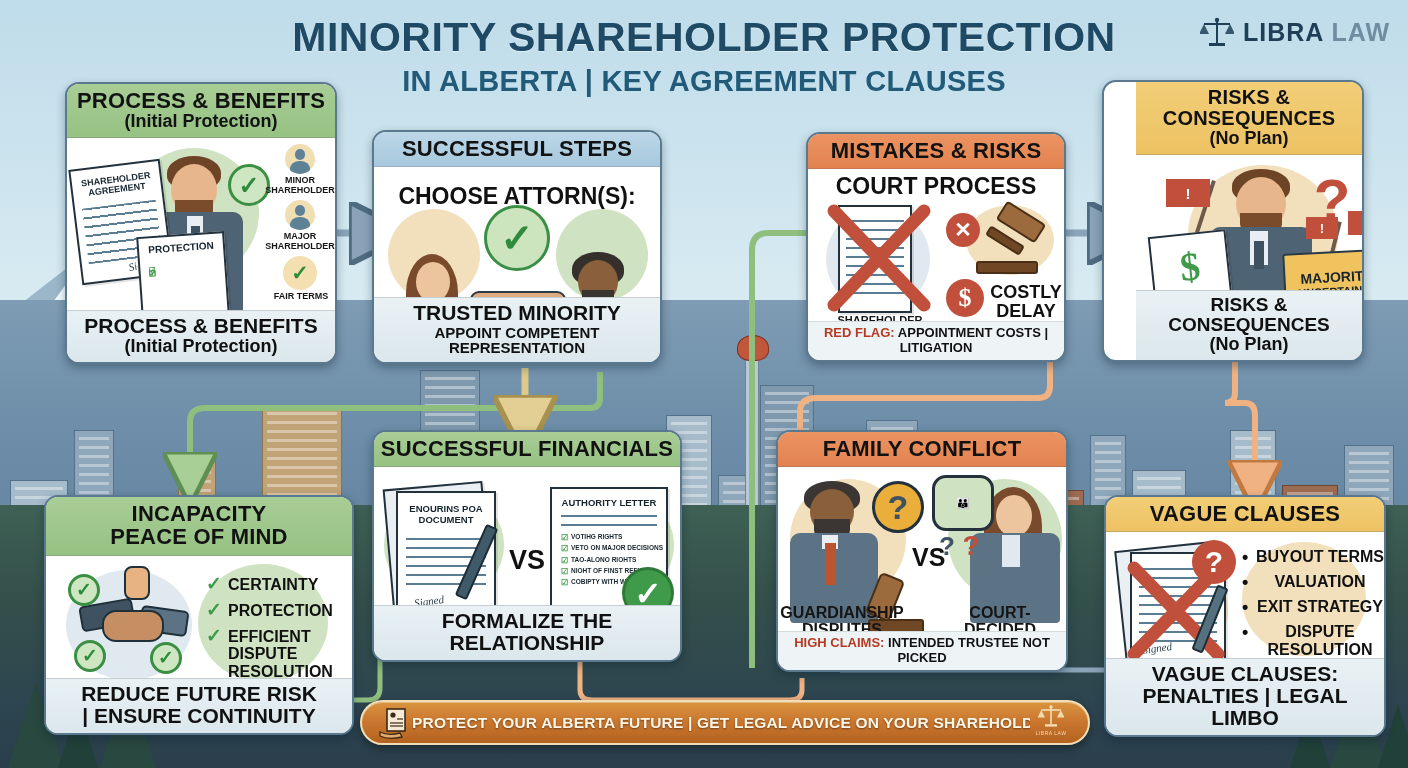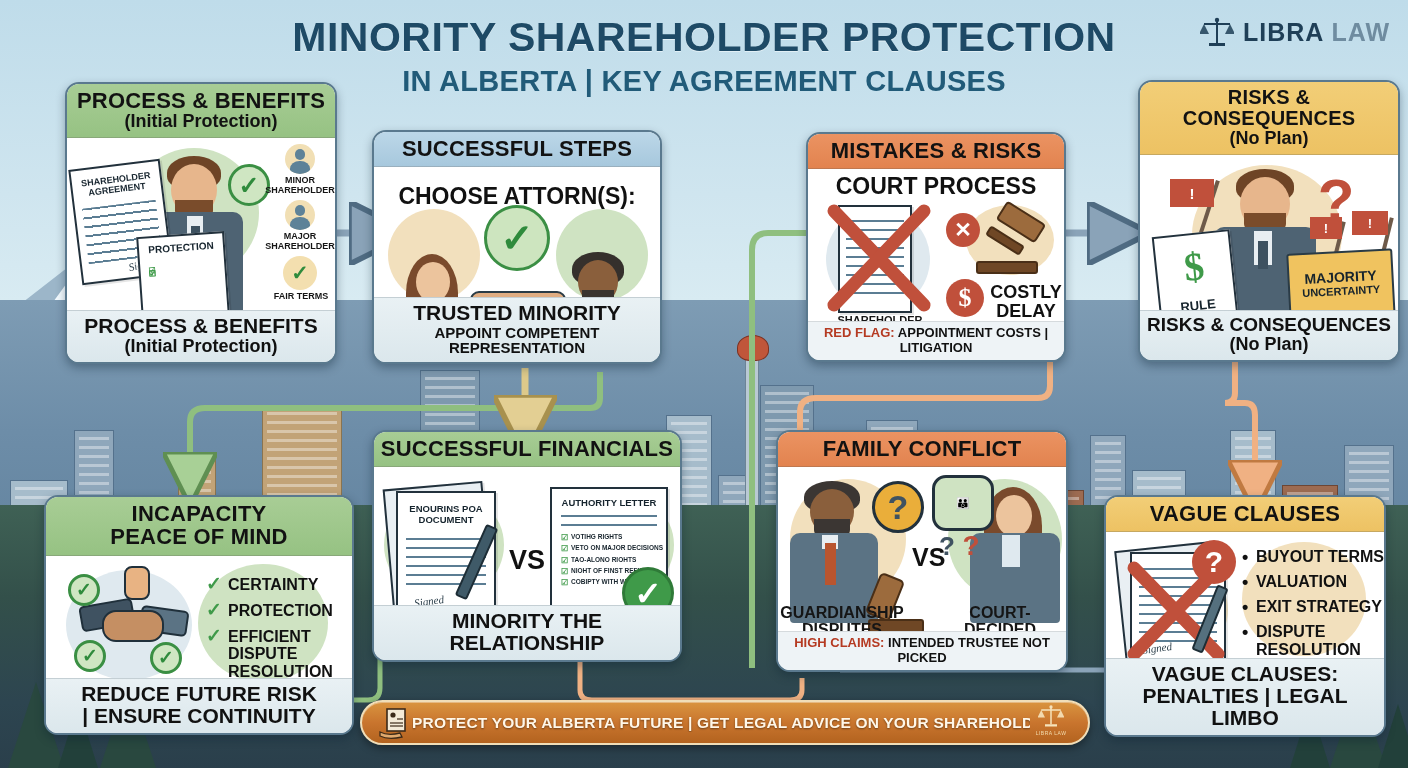--- a/index.html
+++ b/index.html
@@ -500,21 +500,21 @@
         <div style="font-size:18px; font-weight:bold; color:#111; line-height:1.04;">COSTLY</div>
         <div style="font-size:18px; font-weight:bold; color:#111; line-height:1.04;">DELAY</div>
       </div>
     </div>
     <div class="foot-flag">
       <span class="tag">RED FLAG:</span>
       <span>APPOINTMENT COSTS | LITIGATION</span>
     </div>
   </div>
 
-  <div class="card" style="left:1138px; top:80px; width:262px; height:282px;">
+  <div class="card" style="left:1102px; top:80px; width:262px; height:282px;padding-left:32px;">
     <div class="card-head head-yellow">
       <div class="l1" style="font-size:20px;">RISKS &amp; CONSEQUENCES</div>
       <div class="l2">(No Plan)</div>
     </div>
     <div class="card-body">
       <div class="blob tan" style="left:52px; top:10px; width:150px; height:140px;"></div>
 
       <div class="person">
         <div class="p-hair" style="left:96px; top:14px; width:58px; height:34px; background:#6e4426;"></div>
         <div class="p-head" style="left:100px; top:22px; width:50px; height:54px; background:#e7b68c;"></div>
@@ -601,21 +601,21 @@
           <li>VOTIHG RIGHTS</li>
           <li>VETO ON MAJOR DECISIONS</li>
           <li>TAO-ALONO RIOHTS</li>
           <li>NIOHT OF FINST REFISH</li>
           <li>COBIPTY WITH WI8NES</li>
         </ul>
       </div>
       <div class="check-circle" style="left:248px; top:100px; width:52px; height:52px; background:#3f9a49; border-color:#2f7a38; color:#fff; font-size:33px;">✓</div>
     </div>
     <div class="card-foot">
-      <div class="l1">MINORITY THE RELATIONSHIP</div>
+      <div class="l1">FORMALIZE THE RELATIONSHIP</div>
     </div>
   </div>
 
   <div class="card" style="left:776px; top:430px; width:292px; height:242px;">
     <div class="card-head head-orange">
       <div class="l1">FAMILY CONFLICT</div>
     </div>
     <div class="card-body">
       <div class="blob tan" style="left:12px; top:12px; width:116px; height:120px;"></div>
       <div class="blob green" style="left:170px; top:12px; width:114px; height:120px;"></div>
@@ -673,21 +673,21 @@
         <div class="lines" style="top:12%; height:72%;"></div>
         <div class="sig" style="left:10px; bottom:12px;">Signed</div>
       </div>
       <svg style="position:absolute; left:18px; top:26px;" width="104" height="106">
         <line x1="10" y1="10" x2="94" y2="96" stroke="#c0503b" stroke-width="13" stroke-linecap="round"></line>
         <line x1="94" y1="10" x2="10" y2="96" stroke="#c0503b" stroke-width="13" stroke-linecap="round"></line>
       </svg>
       <div class="qbubble" style="left:86px; top:8px; width:44px; height:44px; background:#c0503b; color:#fff; font-size:30px;">?</div>
       <div class="pen" style="left:98px; top:52px; width:12px; height:70px; transform:rotate(22deg); background:#55707e;"></div>
 
-      <ul class="bullet-list" style="left:136px; top:16px; width:142px;">
+      <ul class="bullet-list" style="left:136px; top:16px; width:142px;text-align:center;">
         <li>BUYOUT TERMS</li>
         <li>VALUATION</li>
         <li>EXIT STRATEGY</li>
         <li>DISPUTE RESOLUTION</li>
       </ul>
     </div>
     <div class="card-foot">
       <div class="l1">VAGUE CLAUSES:</div>
       <div class="l1">PENALTIES | LEGAL LIMBO</div>
     </div>

